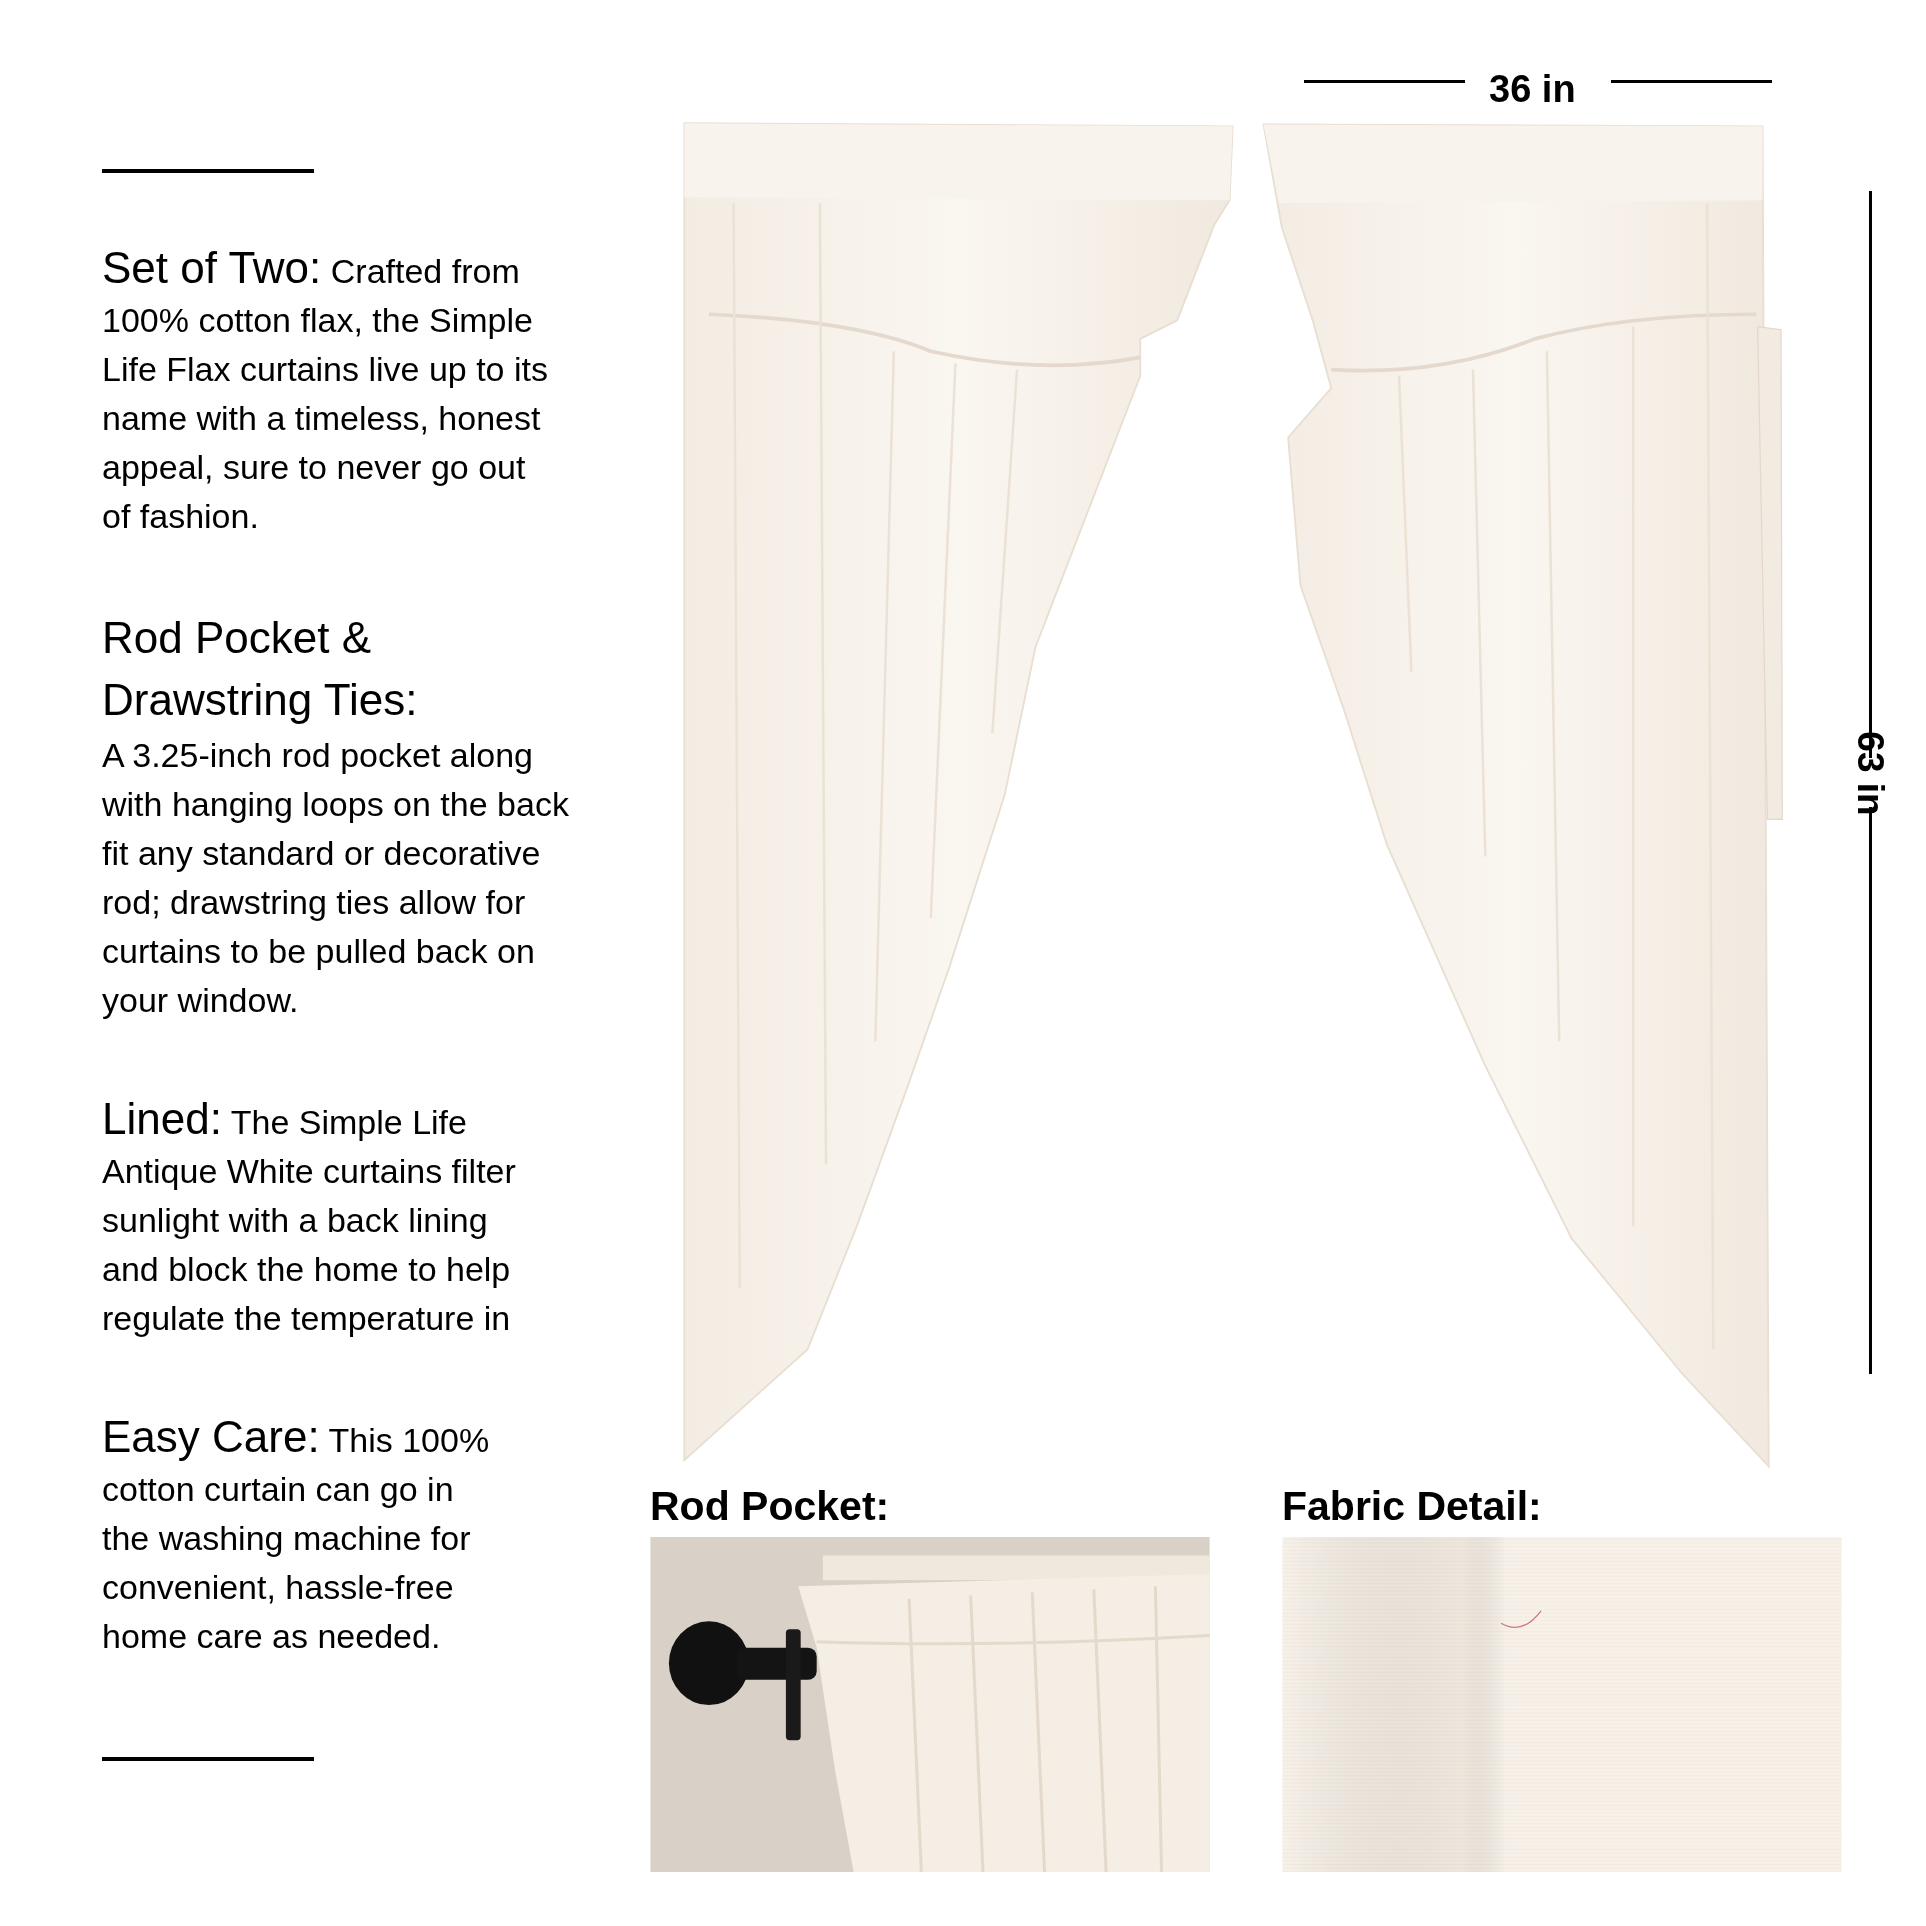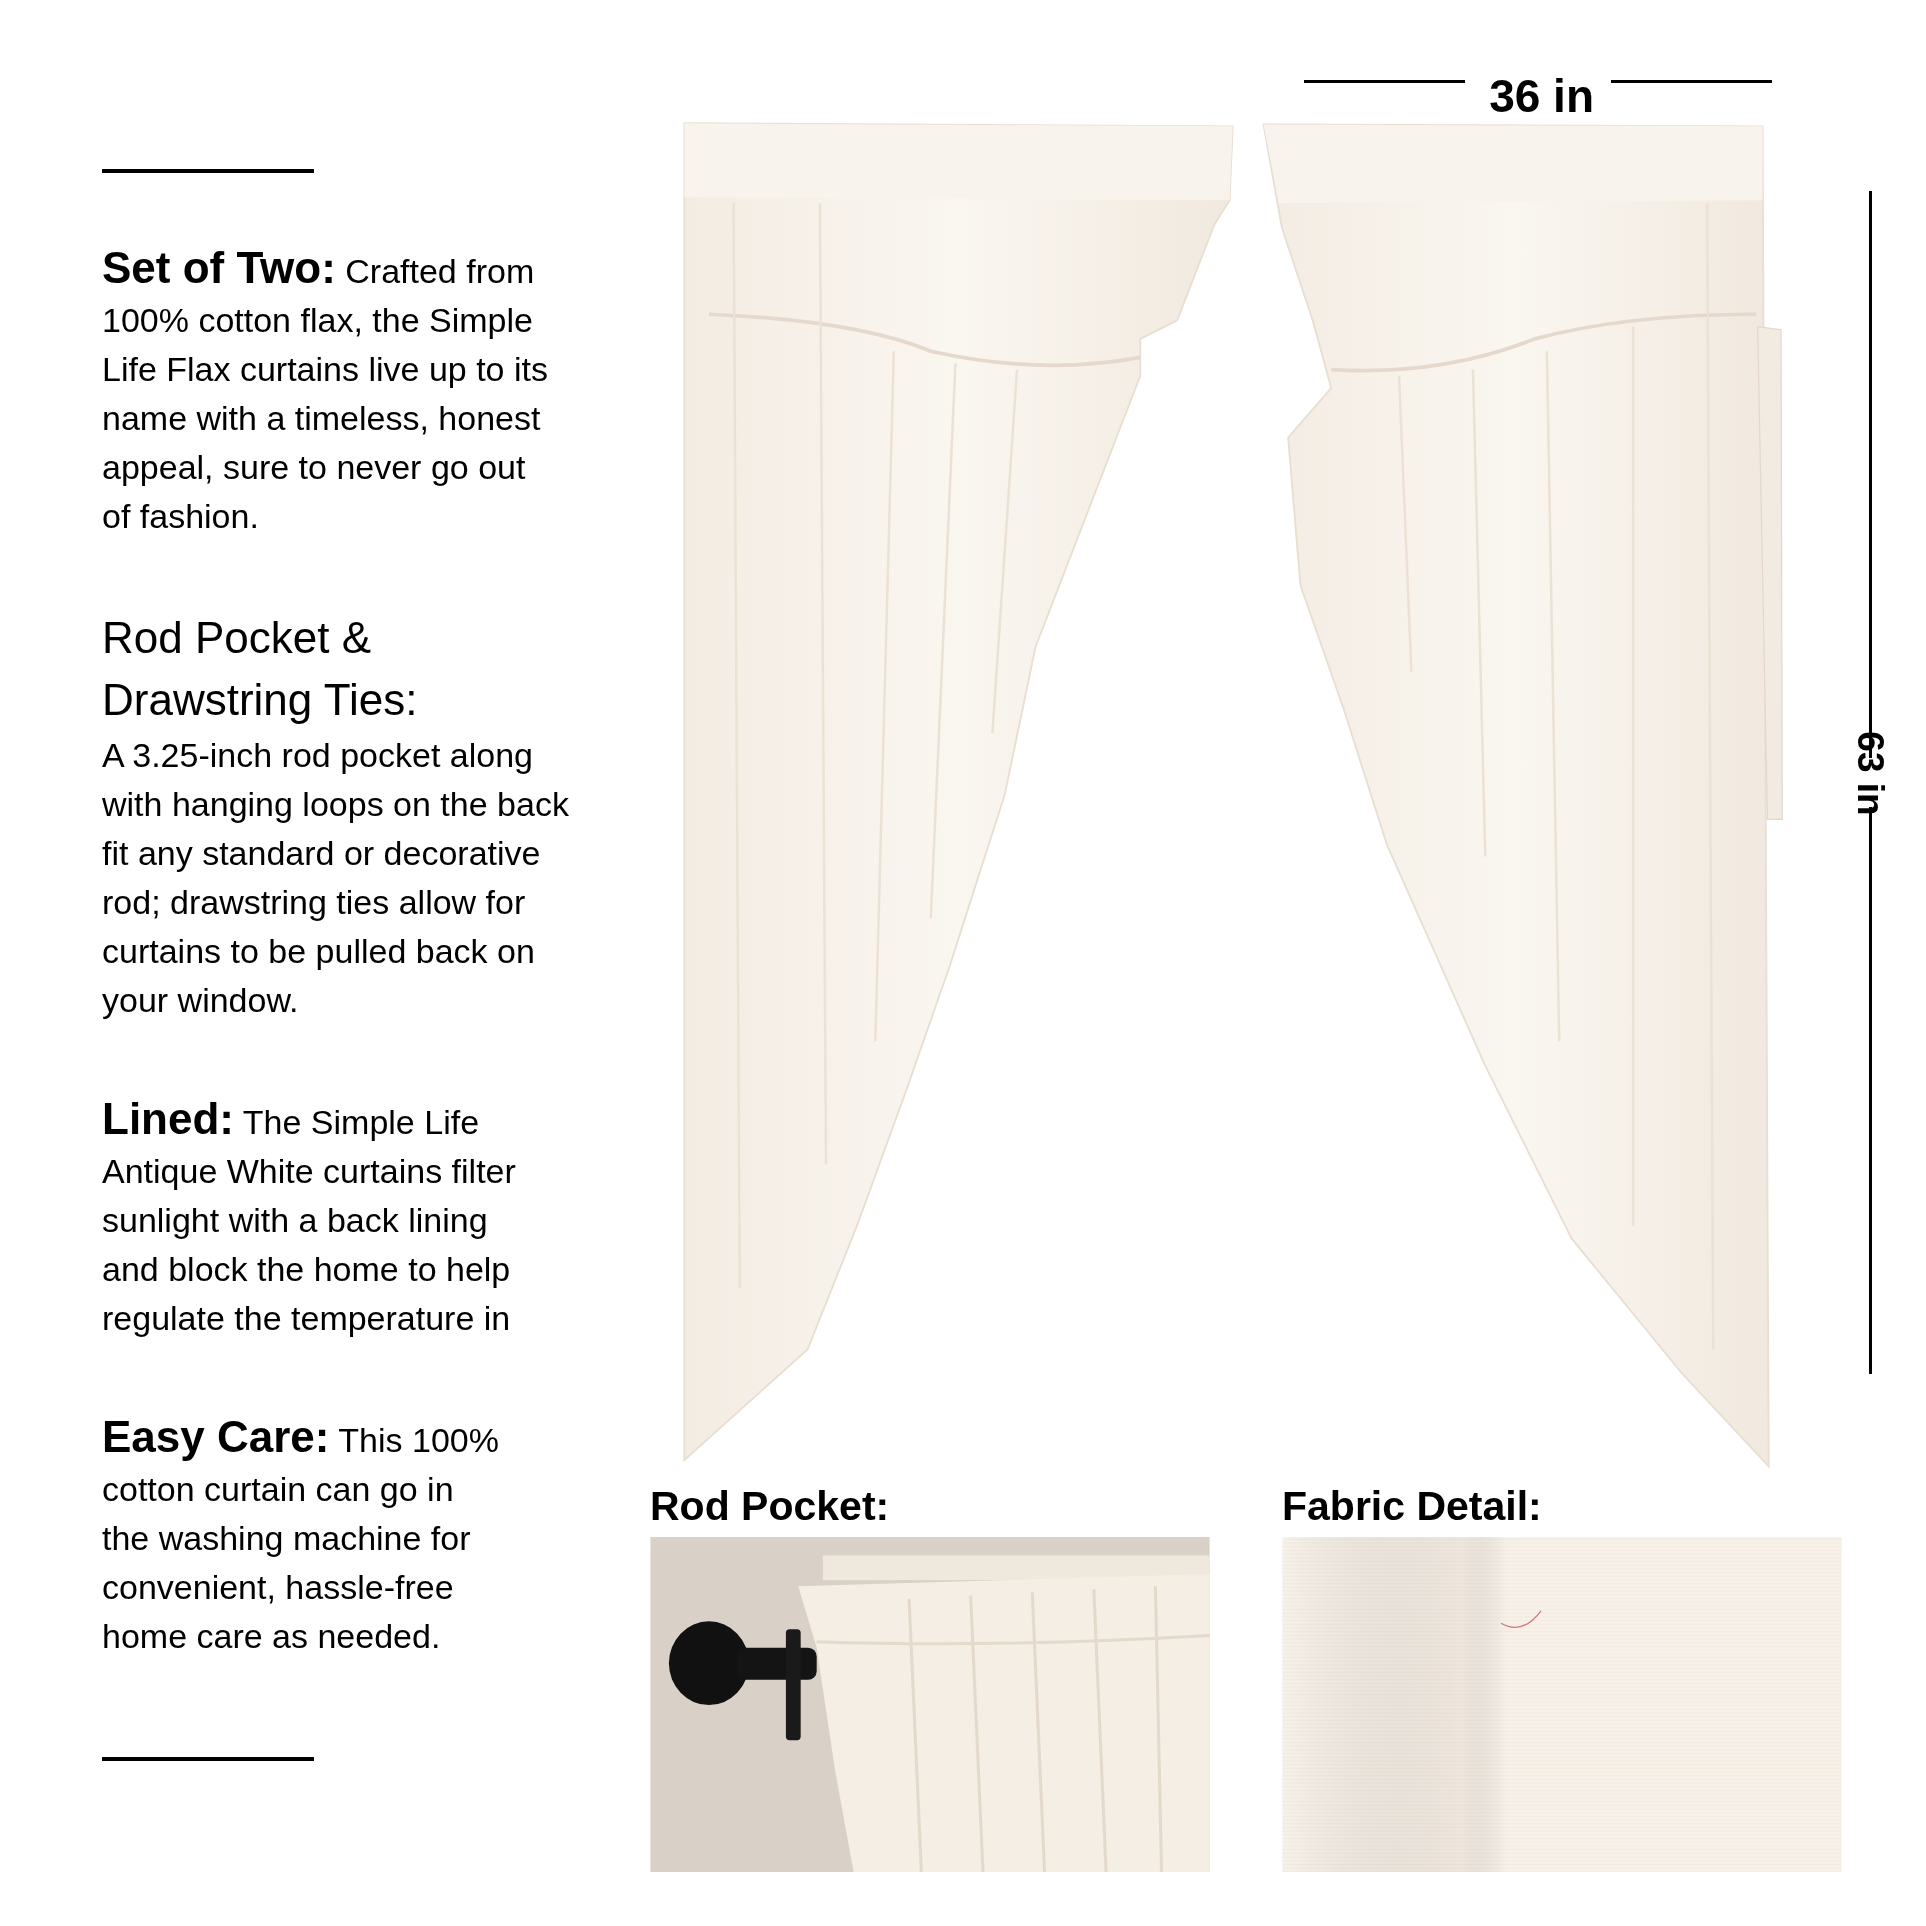--- a/index.html
+++ b/index.html
@@ -1,26 +1,26 @@
 <!DOCTYPE html>
 <html style="font-size:10px"><head>
 <meta charset="utf-8">
 <style>
   html, body { margin: 0; padding: 0; background: #ffffff; }
   body { width: 1926px; height: 1926px; position: relative; overflow: hidden;
          font-family: "Liberation Sans", "DejaVu Sans", sans-serif; color: #000; }
   .rule { position: absolute; background: #000; height: 4.3px; width: 212px; left: 102px; }
   .section { position: absolute; left: 102px; font-size: 34px; line-height: 49px; width: 555px; }
-  .section .head { font-weight: bold; font-size: 44px; }
+  .section .head { font-weight: normal; font-size: 44px; }
   .section .head-block { display: block; font-weight: normal; font-size: 44px; line-height: 62px; }
   .section .body { font-weight: normal; }
   .dim-h { position: absolute; top: 53px; left: 1304px; width: 468px; height: 55px; }
   .dim-h .line { position: absolute; top: 27px; height: 3.1px; background: #000; width: 161px; }
-  .dim-h .label { position: absolute; left: 185px; top: 16px; width: 105px; text-align: right;
-                  font-weight: bold; font-size: 46px; line-height: 55px; }
+  .dim-h .label { position: absolute; left: 185px; top: 9px; width: 105px; text-align: left;
+                  font-weight: bold; font-size: 38px; line-height: 55px; }
   .dim-v { position: absolute; left: 1843px; top: 191px; width: 55px; height: 1183px; }
   .dim-v .line { position: absolute; left: 26px; width: 3.1px; background: #000; height: 567px; }
   .dim-v .label { position: absolute; left: -25px; top: 555px; width: 105px; height: 55px;
                   transform: rotate(90deg); transform-origin: 50% 50%; text-align: center;
                   font-weight: bold; font-size: 37px; line-height: 55px; }
   .curtains { position: absolute; left: 672px; top: 117px; width: 1146px; height: 1368px; }
   .photo-label { position: absolute; top: 1479px; font-weight: bold; font-size: 41px; line-height: 55px; text-align: center; }
   .photo { position: absolute; top: 1537px; width: 560px; height: 335px; overflow: hidden; }
   .photo svg { display: block; }
 </style>

